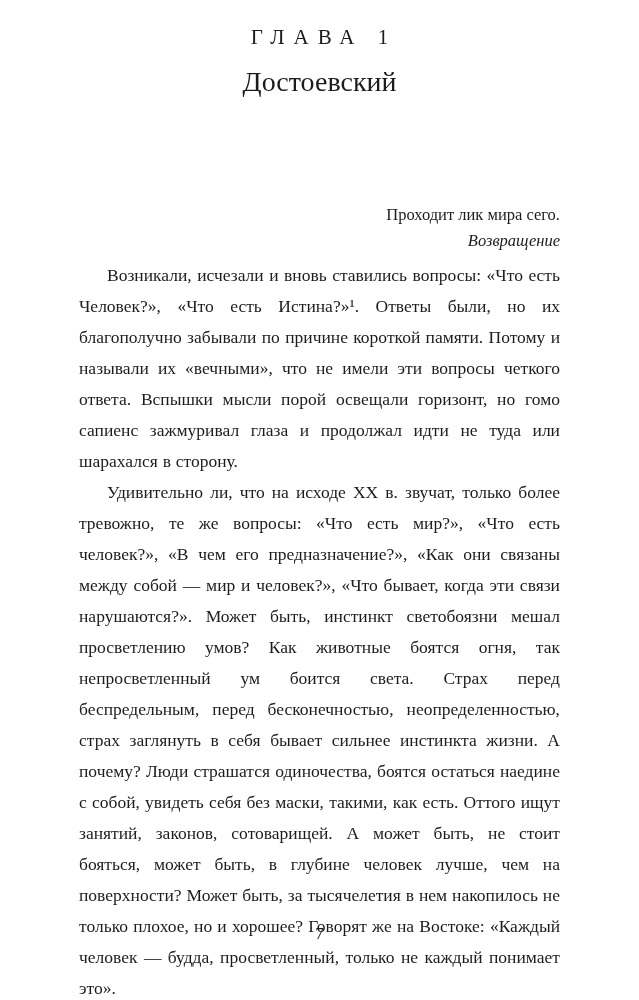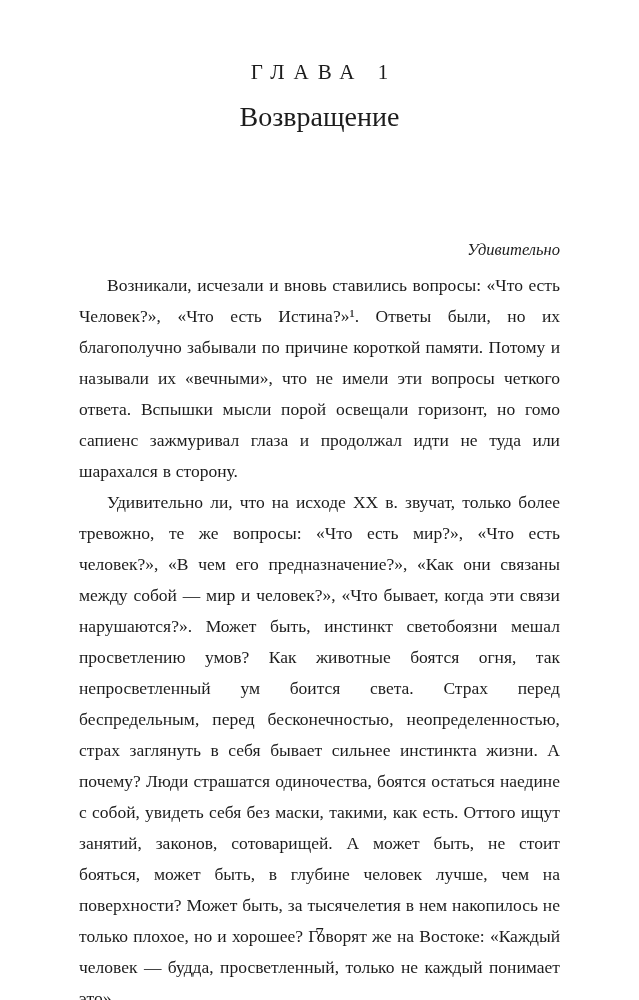--- a/index.html
+++ b/index.html
@@ -12,21 +12,21 @@
       width: 639px;
       height: 1000px;
       margin: 0 auto;
       background: #ffffff;
       font-family: "Liberation Serif", "DejaVu Serif", serif;
       color: #1c1c1c;
       overflow: hidden;
       box-sizing: border-box;
     }
     .chapter-label {
-      padding-top: 60px;
+      padding-top: 25px;
       text-align: center;
       font-size: 21px;
       letter-spacing: 9px;
       text-indent: 9px; 
       color: #1c1c1c;
     }
     .chapter-title {
       margin: 16px 0 0 0;
       text-align: center;
       font-size: 28px;
@@ -65,24 +65,25 @@
       color: #1c1c1c;
     }
   </style>
 </head>
 <body>
 
 <div class="page">
 
   <div class="chapter-label">ГЛАВА 1</div>
 
-  <h1 class="chapter-title">Возвращение</h1>
+  <h1 class="chapter-title">Достоевский</h1>
 
   <div class="epigraph">
-    <div class="epigraph-author">Удивительно</div>
+    <div class="epigraph-text">Проходит лик мира сего.</div>
+    <div class="epigraph-author">Возвращение</div>
   </div>
 
   <div class="body-block">
     <p class="body-para">Возникали, исчезали и вновь ставились вопросы: «Что есть Человек?», «Что есть Истина?»¹. Ответы были, но их благополучно забывали по причине короткой памяти. Потому и называли их «вечными», что не имели эти вопросы четкого ответа. Вспышки мысли порой освещали горизонт, но гомо сапиенс зажмуривал глаза и продолжал идти не туда или шарахался в сторону.</p>
     <p class="body-para">Удивительно ли, что на исходе XX в. звучат, только более тревожно, те же вопросы: «Что есть мир?», «Что есть человек?», «В чем его предназначение?», «Как они связаны между собой — мир и человек?», «Что бывает, когда эти связи нарушаются?». Может быть, инстинкт светобоязни мешал просветлению умов? Как животные боятся огня, так непросветленный ум боится света. Страх перед беспредельным, перед бесконечностью, неопределенностью, страх заглянуть в себя бывает сильнее инстинкта жизни. А почему? Люди страшатся одиночества, боятся остаться наедине с собой, увидеть себя без маски, такими, как есть. Оттого ищут занятий, законов, сотоварищей. А может быть, не стоит бояться, может быть, в глубине человек лучше, чем на поверхности? Может быть, за тысячелетия в нем накопилось не только плохое, но и хорошее? Говорят же на Востоке: «Каждый человек — будда, просветленный, только не каждый понимает это».</p>
   </div>
 
   <div class="page-number">7</div>
 
 </div>

